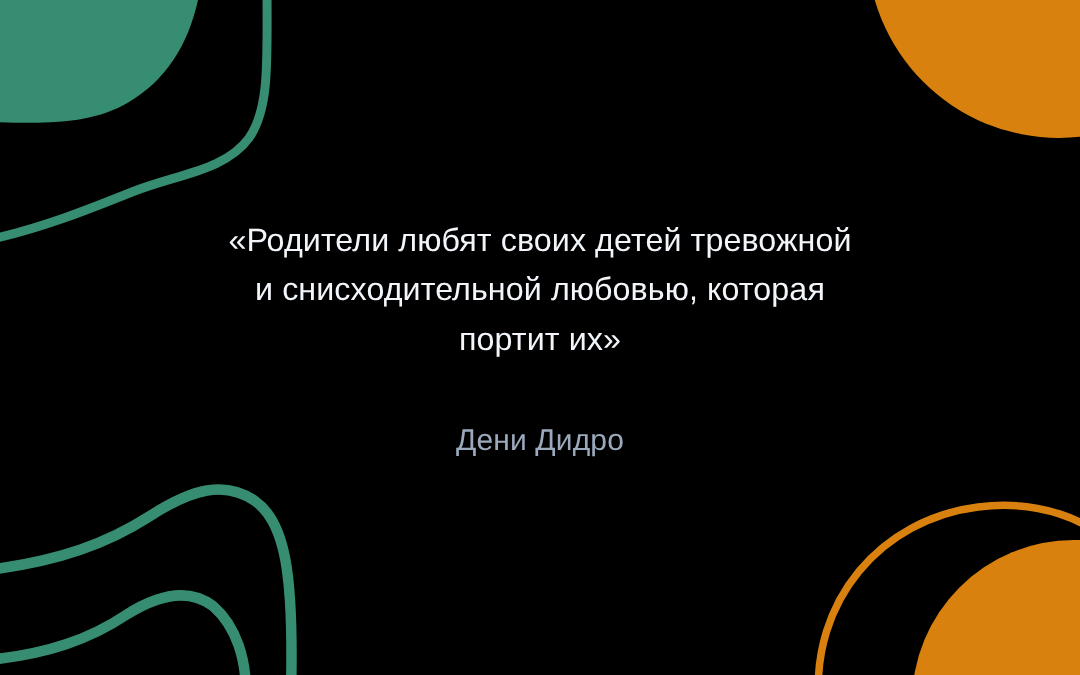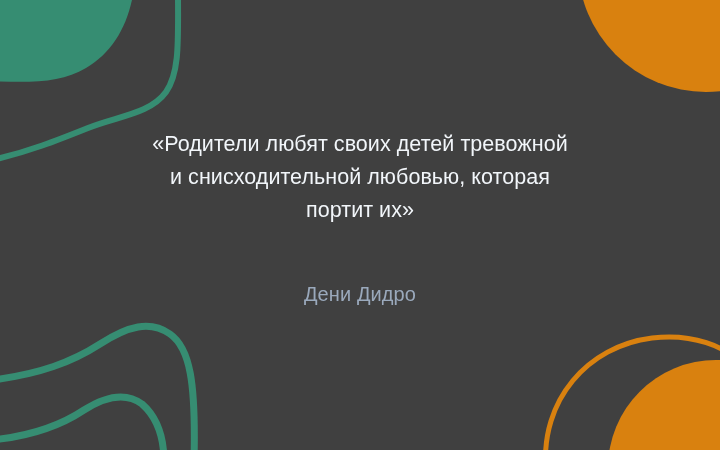--- a/index.html
+++ b/index.html
@@ -11,21 +11,21 @@
     width: 720px;
     height: 450px;
     overflow: hidden;
     font-family: "Liberation Sans", "DejaVu Sans", sans-serif;
     background: #12284a;
   }
   #slide {
     position: relative;
     width: 720px;
     height: 450px;
-    background: #404040;
+    background: #000000;
     overflow: hidden;
   }
   #decor-layer {
     position: absolute;
     left: 0;
     top: 0;
     width: 720px;
     height: 450px;
     display: block;
     pointer-events: none;
@@ -48,21 +48,21 @@
     width: 100%;
     text-align: center;
     color: #f2f6fa;
     font-size: 21.5px;
     line-height: 33px;
     font-weight: 400;
     letter-spacing: 0.05px;
     white-space: pre-line;
   }
   .quote-author {
-    margin: 16px;
+    margin: 0;
     padding-top: 38px;
     width: 100%;
     text-align: center;
     color: #9aa9bc;
     font-size: 20px;
     line-height: 26px;
     font-weight: 400;
     letter-spacing: 0.1px;
   }
 </style>

